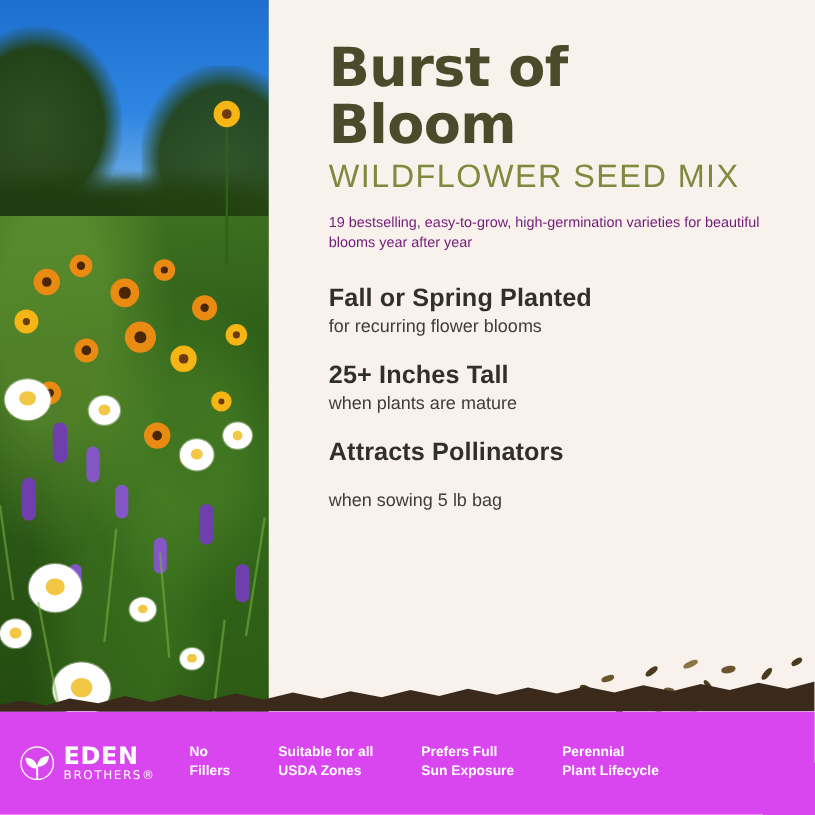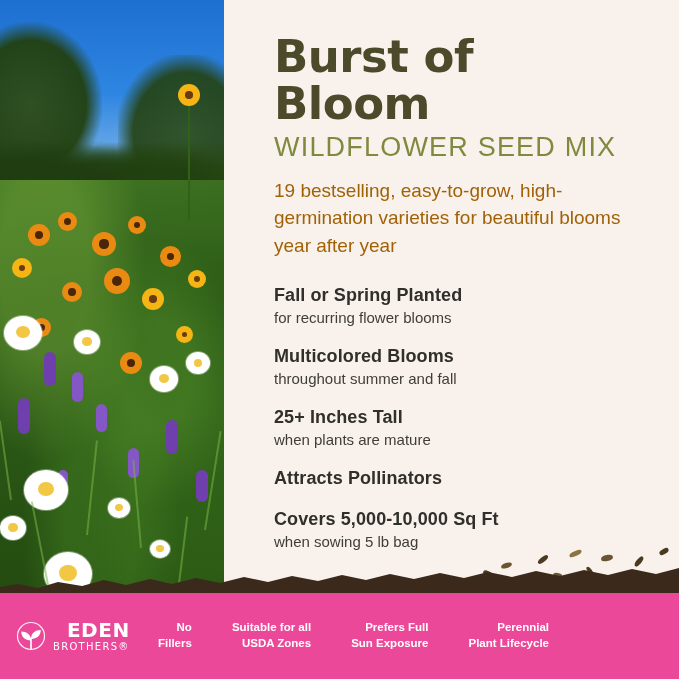--- a/index.html
+++ b/index.html
@@ -152,52 +152,51 @@
   }
   .subtitle {
     font-family: "Liberation Sans", sans-serif;
     font-size: 27px;
     letter-spacing: 1.2px;
     color: #7f8a3f;
     margin: 4px 0 14px 0;
     font-weight: normal;
   }
   .lede {
-    font-size: 19px;
+    font-size: 12px;
     line-height: 1.45;
-    color: #a16207;
+    color: #701a75;
     margin: 0 0 26px 0;
     max-width: 370px;
   }
   .feature {
     margin-bottom: 20px;
   }
   .feature-title {
-    font-size: 18px;
+    font-size: 21px;
     font-weight: bold;
     color: #302f2b;
     margin: 0 0 3px 0;
     letter-spacing: .1px;
   }
   .feature-sub {
     font-size: 15px;
     color: #3f3d38;
     margin: 0;
   }
 
   
   .footer {
     position: absolute;
     left: 0;
     bottom: 0;
     width: 679px;
     height: 86px;
-    background: #ec4899;
+    background: #d946ef;
     overflow: hidden;
-    text-align: right;
   }
   .torn {
     position: absolute;
     left: 0;
     bottom: 86px;
     width: 679px;
     height: 26px;
     overflow: hidden;
   }
   .torn svg { display: block; }
@@ -336,32 +335,27 @@
   <div class="content">
     <h1 class="title">Burst of Bloom</h1>
     <h2 class="subtitle">WILDFLOWER SEED MIX</h2>
     <p class="lede">19 bestselling, easy-to-grow, high-germination varieties for beautiful blooms year after year</p>
 
     <div class="feature">
       <p class="feature-title">Fall or Spring Planted</p>
       <p class="feature-sub">for recurring flower blooms</p>
     </div>
     <div class="feature">
-      <p class="feature-title">Multicolored Blooms</p>
-      <p class="feature-sub">throughout summer and fall</p>
-    </div>
-    <div class="feature">
       <p class="feature-title">25+ Inches Tall</p>
       <p class="feature-sub">when plants are mature</p>
     </div>
     <div class="feature">
       <p class="feature-title">Attracts Pollinators</p>
     </div>
     <div class="feature">
-      <p class="feature-title">Covers 5,000-10,000 Sq Ft</p>
       <p class="feature-sub">when sowing 5 lb bag</p>
     </div>
   </div>
 
   <div class="seeds">
     <div class="seed dark" style="left:34px;top:34px;width:9px;height:5px;transform:rotate(25deg);"></div>
     <div class="seed" style="left:52px;top:26px;width:11px;height:5px;transform:rotate(-15deg);"></div>
     <div class="seed lite" style="left:70px;top:42px;width:10px;height:4px;transform:rotate(40deg);"></div>
     <div class="seed dark" style="left:88px;top:20px;width:12px;height:5px;transform:rotate(-35deg);"></div>
     <div class="seed" style="left:104px;top:36px;width:9px;height:5px;transform:rotate(12deg);"></div>

